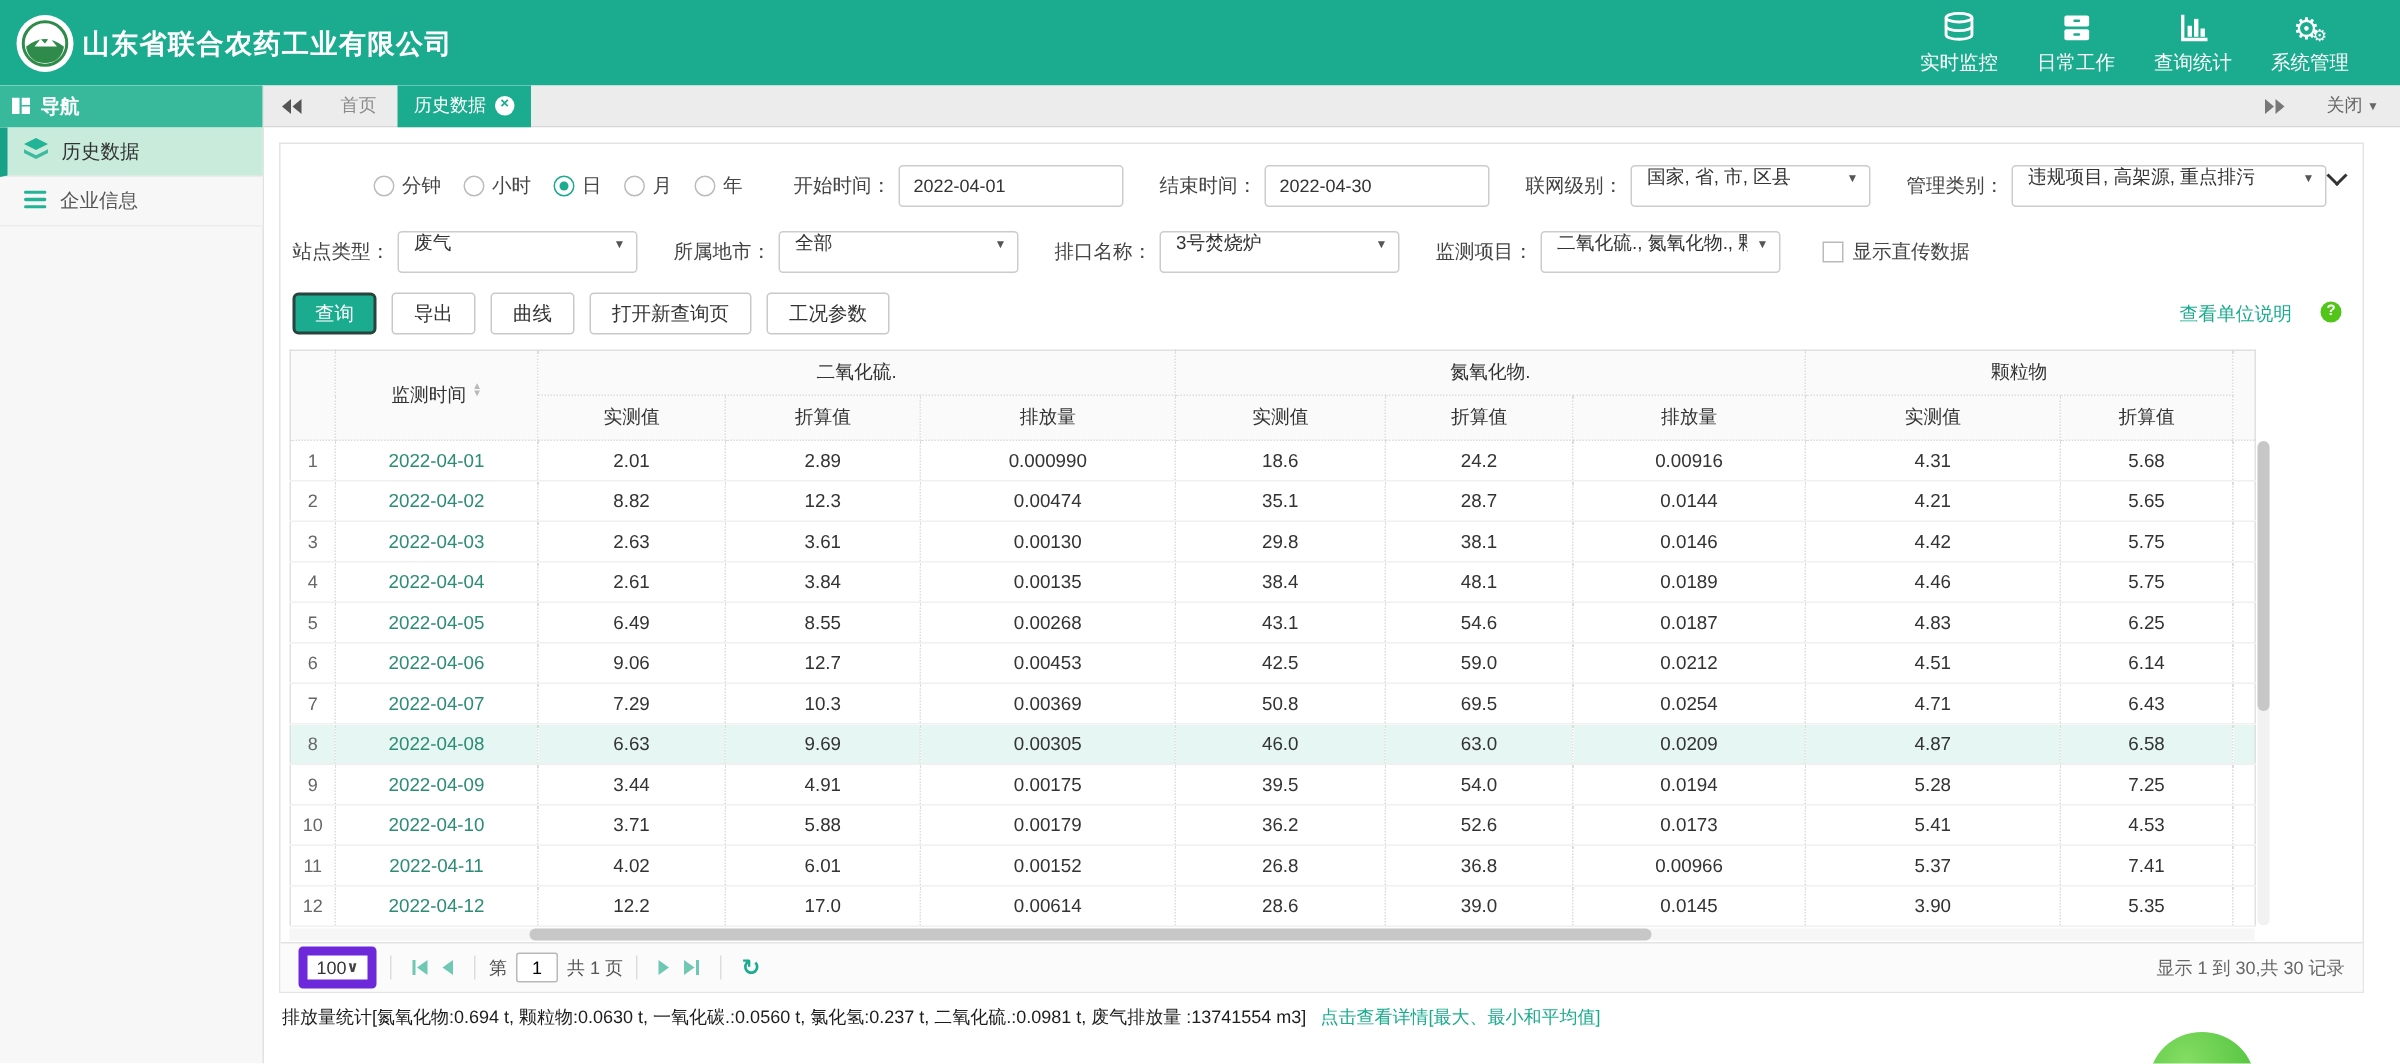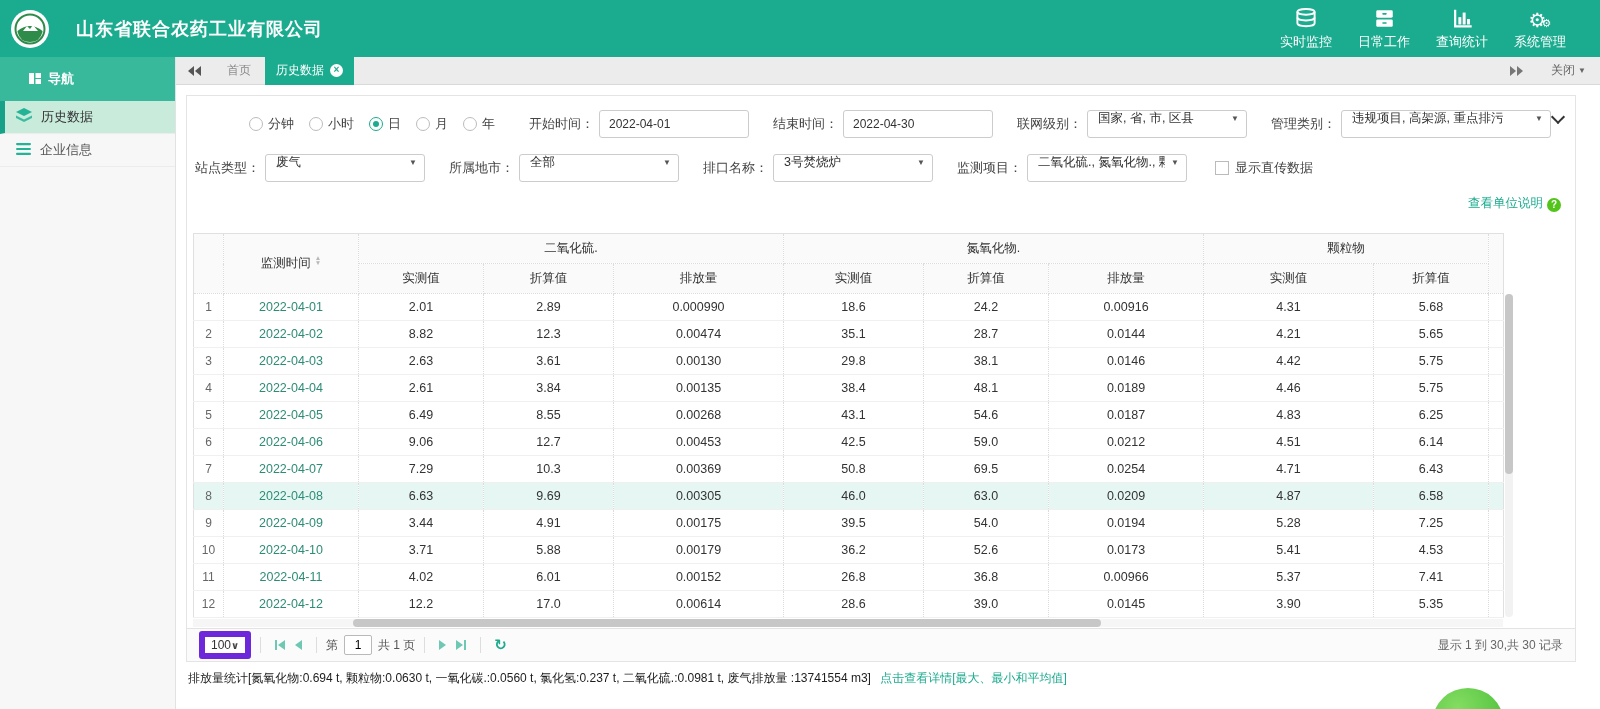--- a/index.html
+++ b/index.html
@@ -2,41 +2,41 @@
 <html><head>
 <meta charset="utf-8">
 <style>
   *{margin:0;padding:0;box-sizing:border-box}
   html,body{width:1600px;height:709px}
   body{position:relative;overflow:hidden;background:#fff;font-family:"Liberation Sans","DejaVu Sans",sans-serif;font-size:12px;color:#333}
 
   
   .app-header{position:absolute;left:0;top:0;width:1600px;height:57px;background:#1bab8f;display:flex;align-items:center}
   .logo{margin-left:10px;width:40px;height:40px;flex:0 0 auto}
-  .company{color:#fff;font-size:18px;font-weight:bold;margin-left:26px;letter-spacing:1px}
+  .company{color:#fff;font-size:18px;font-weight:bold;margin-left:5px;letter-spacing:1px}
   .top-nav{margin-left:auto;margin-right:28px;display:flex;gap:14px}
   .top-nav-item{width:64px;display:flex;flex-direction:column;align-items:center;justify-content:flex-end;color:#fff;font-size:13px;cursor:pointer;gap:3px}
   .top-nav-item .icn{height:24px;display:flex;align-items:flex-end;justify-content:center}
   .gbig{font-size:20px;line-height:20px}.gsml{font-size:11px;margin-left:-5px;align-self:flex-end}
 
   
   .tabbar{position:absolute;left:176px;top:57px;right:0;height:28px;background:#ececec;border-bottom:1px solid #d9d9d9;display:flex;align-items:center}
   .dblarrow{display:flex;gap:1px;margin:0 12px;cursor:pointer}
   .tri{width:0;height:0;border-top:5px solid transparent;border-bottom:5px solid transparent}
   .tri.l{border-right:6px solid #555}.tri.r{border-left:6px solid #777}
   .tab{height:28px;display:flex;align-items:center;padding:0 14px;color:#8a8a8a;cursor:pointer}
   .tab.active{background:#1bab8f;color:#fff;padding:0 11px}
   .tab-close{width:13px;height:13px;border-radius:50%;background:#fff;color:#1bab8f;font-size:10px;line-height:12px;text-align:center;margin-left:6px;font-weight:bold}
   .tabbar-right{margin-left:auto;display:flex;align-items:center;gap:16px;margin-right:14px;color:#666}
   .closemenu{display:flex;align-items:center;gap:3px;cursor:pointer}
   .caret-s{font-size:8px;color:#666}
 
   
   .sidebar{position:absolute;left:0;top:57px;width:176px;bottom:0;background:#f7f7f7;border-right:1px solid #e2e2e2}
-  .sidebar-title{height:44px;background:#38b99c;color:#fff;display:flex;align-items:center;gap:7px;padding-left:29px;font-size:13px;font-weight:bold}
+  .sidebar-title{height:28px;background:#38b99c;color:#fff;display:flex;align-items:center;gap:7px;padding-left:8px;font-size:13px;font-weight:bold}
   .side-item{height:33px;display:flex;align-items:center;gap:9px;padding-left:16px;font-size:13px;color:#555;border-bottom:1px solid #ececec;cursor:pointer;background:#f7f7f7}
   .side-item.active{background:#c8ebdc;border-left:5px solid #17a188;padding-left:11px;color:#333}
 
   
   .main{position:absolute;left:176px;top:85px;right:0;bottom:0;background:#fff;overflow:hidden}
   .card{position:absolute;left:10px;top:10px;width:1390px;height:567px;border:1px solid #e4e4e4;background:#fff}
   .collapse-chevron{position:absolute;right:12px;top:16px;width:10px;height:10px;border-left:2px solid #333;border-bottom:2px solid #333;transform:rotate(-45deg);cursor:pointer}
 
   .frow{display:flex;align-items:center}
   .frow1{margin:14px 0 16px 62px}
@@ -53,21 +53,21 @@
   .fselect .val{overflow:hidden;white-space:nowrap;text-overflow:clip}
   .caret{font-size:8px;color:#555;margin-left:6px;flex:0 0 auto}
   .w160{width:160px}.w210{width:210px}
   .checkwrap{display:flex;align-items:center;margin-left:4px;cursor:pointer}
   .checkbox{width:14px;height:14px;border:1px solid #bbb;background:#fff;margin-right:6px}
   .checklabel{font-size:13px;color:#444}
 
   .btn-row{display:flex;align-items:center;margin:13px 0 0 8px;gap:10px}
   .btn{height:28px;padding:0 14px;background:#fff;border:1px solid #c9c9c9;border-radius:3px;font-size:13px;color:#333;cursor:pointer;font-family:inherit}
   .btn.primary{background:#1bab8f;color:#fff;border:2px solid #28443c;border-radius:4px;padding:0 13px}
-  .unit-help{margin-left:auto;margin-right:14px;display:flex;align-items:flex-end;gap:4px;color:#1aab8e;font-size:12.5px;cursor:pointer}
+  .unit-help{margin-left:auto;margin-right:14px;display:flex;align-items:flex-start;gap:19px;color:#1aab8e;font-size:12.5px;cursor:pointer}
   .help-badge{width:14px;height:14px;border-radius:50%;background:#52c41a;color:#fff;font-size:10px;font-weight:bold;line-height:14px;text-align:center}
 
   
   .table-wrap{position:absolute;left:6px;top:137px;width:1320px;height:392px}
   table{border-collapse:collapse;table-layout:fixed;width:1310px;border:1px solid #e0e0e0}
   th,td{border-right:1px dotted #dcdcdc;text-align:center;font-weight:normal;font-size:12.5px;color:#333;overflow:hidden;white-space:nowrap}
   thead th{background:#fafafa;height:30px;border-bottom:1px dotted #dcdcdc;color:#333}
   tbody td{height:27px;background:#fff;border-bottom:1px solid #f0f0f0}
   tbody tr.hl td{background:#e6f7f3}
   td.rownum{color:#666;font-size:12px}
@@ -289,20 +289,27 @@
           <span class="caret">▼</span>
         </div>
       </div>
       <div class="checkwrap">
         <span class="checkbox"></span>
         <span class="checklabel">显示直传数据</span>
       </div>
     </div>
 
     <div class="btn-row">
+      <div id="toolbar-btns" style="display:flex;gap:10px">
+          <button class="btn primary">查询</button>
+          <button class="btn">导出</button>
+          <button class="btn">曲线</button>
+          <button class="btn">打开新查询页</button>
+          <button class="btn">工况参数</button>
+        </div>
       <span class="unit-help">
         <span>查看单位说明</span>
         <span class="help-badge">?</span>
       </span>
     </div>
 
     <div class="table-wrap">
       <table>
         <colgroup>
           <col style="width:30px">

